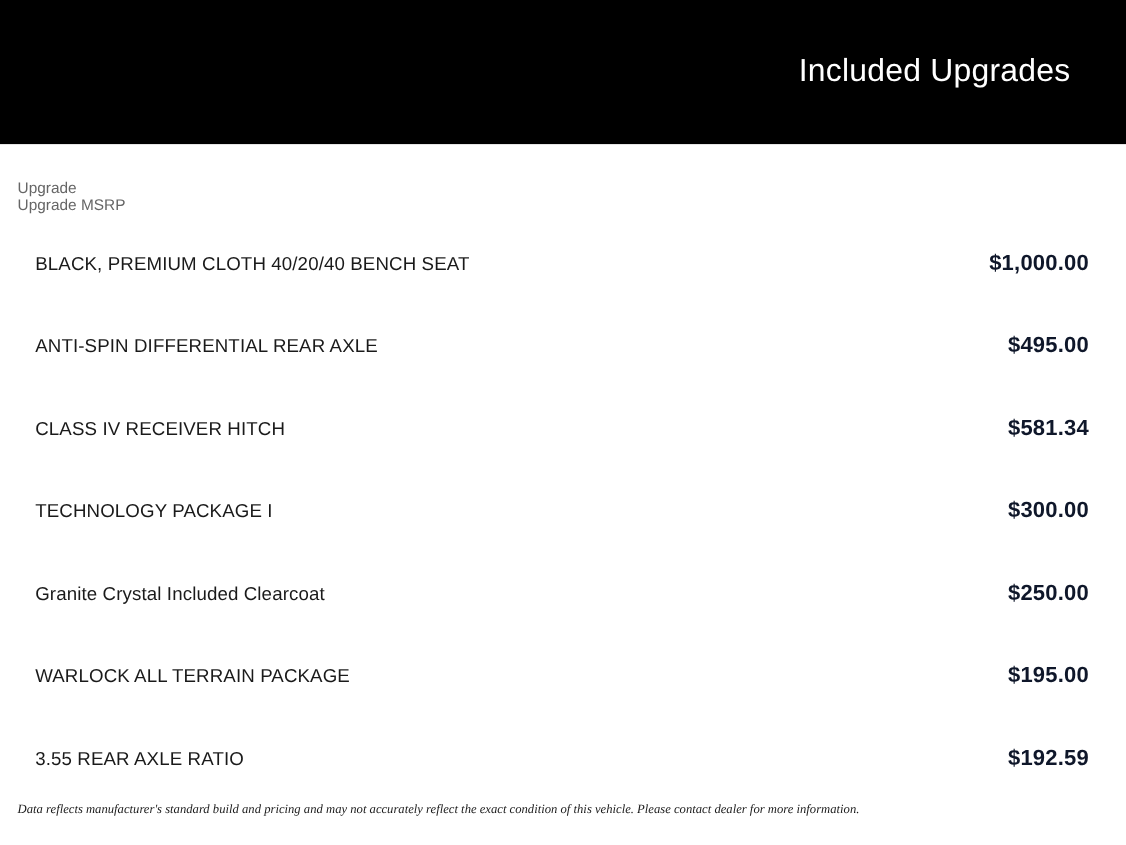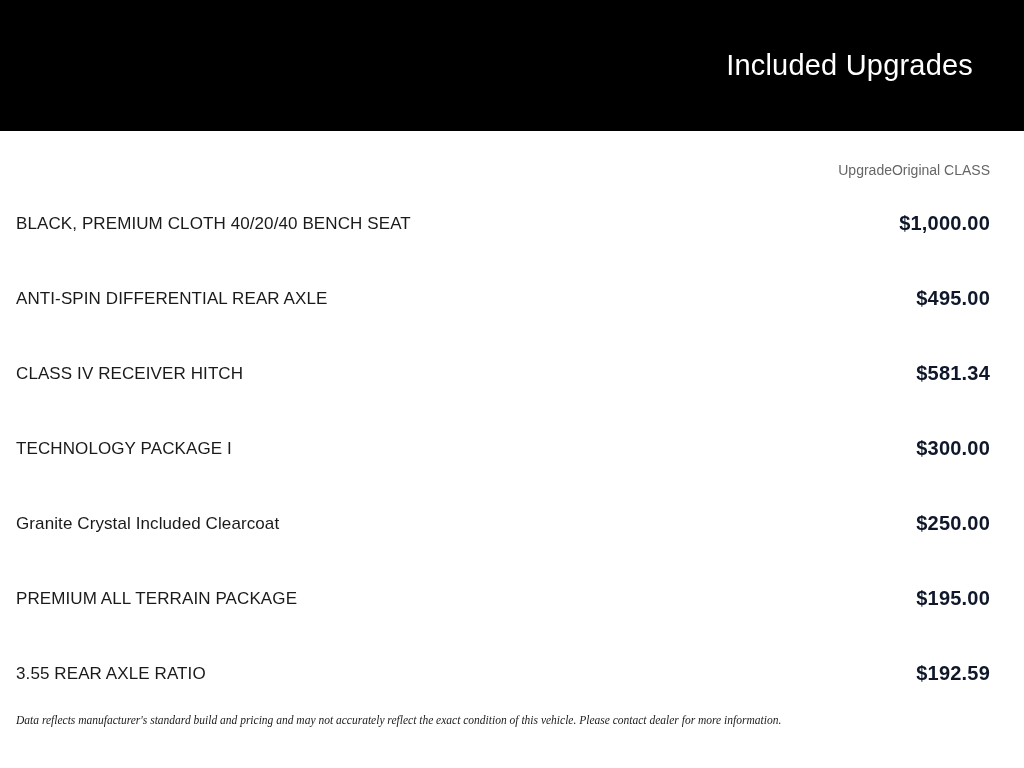--- a/index.html
+++ b/index.html
@@ -32,28 +32,30 @@
   }
   .content {
     padding: 0 34px 0 16px;
     box-sizing: border-box;
   }
   .col-headers {
     display: flex;
     justify-content: flex-end;
     align-items: baseline;
     padding-top: 31px;
+    flex-direction: column;
   }
   .col-header {
     color: #666666;
     font-size: 14px;
     font-weight: 400;
   }
   .rows {
     margin-top: 8px;
+    margin-left: 16px;
   }
   .row {
     height: 75px;
     display: flex;
     justify-content: space-between;
     align-items: center;
   }
   .row-label {
     color: #1a1a1a;
     font-size: 17px;
@@ -82,21 +84,21 @@
 <div class="page">
 
   <div class="hero">
     <div class="hero-title">Included Upgrades</div>
   </div>
 
   <div class="content">
 
     <div class="col-headers">
       <div class="col-header">Upgrade</div>
-      <div class="col-header">Original CLASS</div>
+      <div class="col-header">Upgrade MSRP</div>
     </div>
 
     <div class="rows" id="rows-container">
         <div class="row">
           <div class="row-label">BLACK, PREMIUM CLOTH 40/20/40 BENCH SEAT</div>
           <div class="row-price">$1,000.00</div>
         </div>
         <div class="row">
           <div class="row-label">ANTI-SPIN DIFFERENTIAL REAR AXLE</div>
           <div class="row-price">$495.00</div>
@@ -107,21 +109,21 @@
         </div>
         <div class="row">
           <div class="row-label">TECHNOLOGY PACKAGE I</div>
           <div class="row-price">$300.00</div>
         </div>
         <div class="row">
           <div class="row-label">Granite Crystal Included Clearcoat</div>
           <div class="row-price">$250.00</div>
         </div>
         <div class="row">
-          <div class="row-label">PREMIUM ALL TERRAIN PACKAGE</div>
+          <div class="row-label">WARLOCK ALL TERRAIN PACKAGE</div>
           <div class="row-price">$195.00</div>
         </div>
         <div class="row">
           <div class="row-label">3.55 REAR AXLE RATIO</div>
           <div class="row-price">$192.59</div>
         </div>
       </div>
 
   </div>
 

